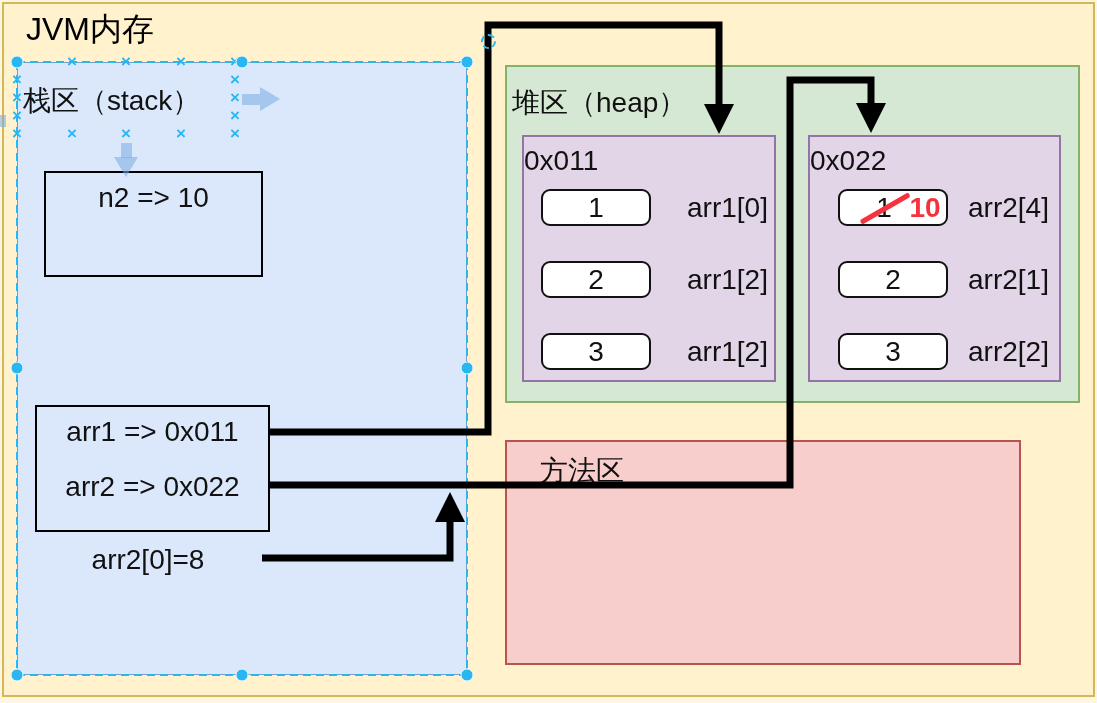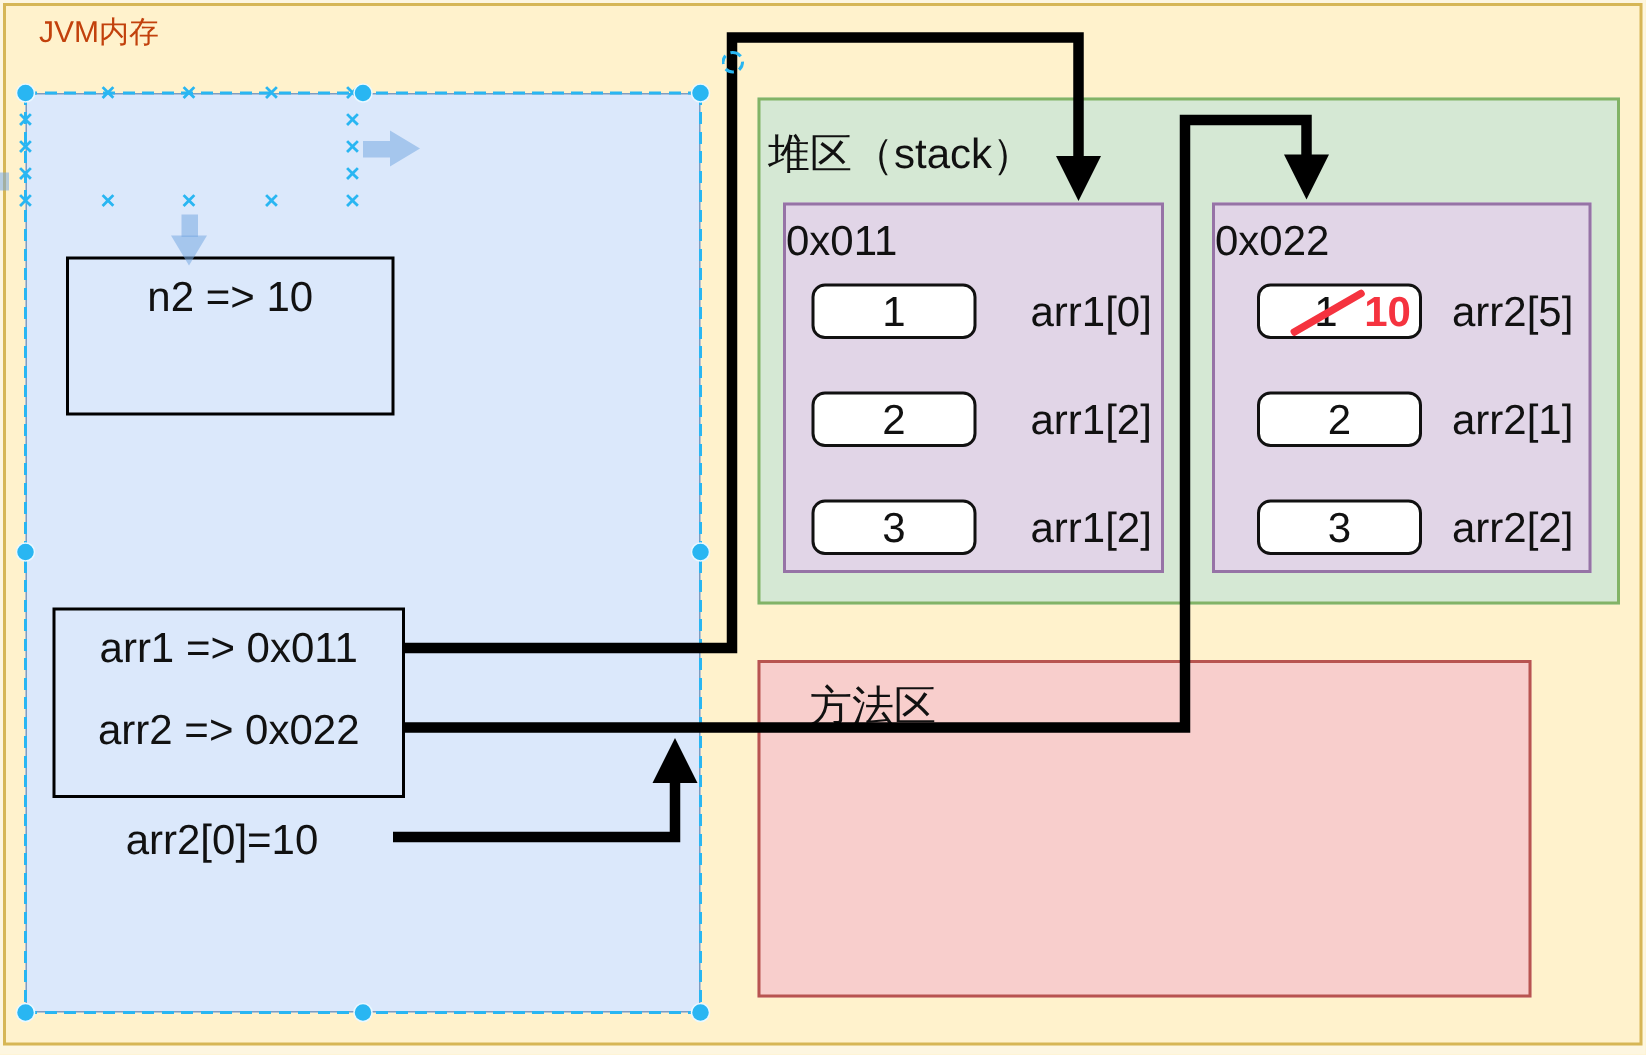--- a/index.html
+++ b/index.html
@@ -8,21 +8,21 @@
     --heap-fill:#d5e8d4; --heap-border:#82b366;
     --array-fill:#e1d5e7; --array-border:#9673a6;
     --method-fill:#f8cecc; --method-border:#b85450;
     --selection:#29b6f2; --strike-red:#f5333f; --dir-arrow:rgba(120,170,225,.55);
   }
   *{box-sizing:border-box;margin:0;padding:0}
   html,body{width:1097px;height:703px;overflow:hidden}
   body{font-family:"Liberation Sans","DejaVu Sans",sans-serif;background:#fdf6e0;color:#111;position:relative}
   .page{position:absolute;inset:0}
   .jvm{position:absolute;left:2px;top:2px;width:1093px;height:695px;background:var(--canvas-fill);border:2px solid var(--canvas-border)}
-  .jvm-title{position:absolute;left:22px;top:4px;font-size:20px;color:#c2410c;white-space:nowrap}
+  .jvm-title{position:absolute;left:22px;top:4px;font-size:32px;color:#000000;white-space:nowrap}
 
   
   .stack{position:absolute;left:17px;top:62px;width:450px;height:613px;background:var(--stack-fill);border:1px solid var(--stack-border);z-index:1}
   .stack-label{position:absolute;left:5px;top:19px;font-size:28px;white-space:nowrap}
   .vars-box{position:absolute;left:26px;top:108px;width:219px;height:106px;border:2px solid #000;display:flex;flex-direction:column;padding-top:5px;gap:13px}
   .refs-box{position:absolute;left:17px;top:342px;width:235px;height:127px;border:2px solid #000;display:flex;flex-direction:column;padding-top:5px;gap:15px}
   .box-line{height:40px;display:flex;align-items:center;justify-content:center;font-size:28px;white-space:nowrap}
   .stack-note{position:absolute;left:40px;top:481px;width:180px;text-align:center;font-size:28px;white-space:nowrap}
 
   
@@ -69,32 +69,33 @@
 </head>
 <body>
 
 <div class="page">
 
   <div class="jvm">
     <div class="jvm-title">JVM内存</div>
   </div>
 
   <div class="stack">
+    <div class="stack-label">栈区（stack）</div>
     <div class="vars-box">
       <div class="box-line">n2 =&gt; 10</div>
     </div>
     <div class="refs-box">
       <div class="box-line">arr1 =&gt; 0x011</div>
       <div class="box-line">arr2 =&gt; 0x022</div>
     </div>
-    <div class="stack-note">arr2[0]=10</div>
+    <div class="stack-note">arr2[0]=8</div>
   </div>
 
   <div class="heap">
-    <div class="heap-label">堆区（stack）</div>
+    <div class="heap-label">堆区（heap）</div>
 
     <div class="array-box a1">
       <div class="array-title">0x011</div>
       <div class="array-row" style="top:52px">
         <div class="cell">
             <span>1</span>
           </div>
         <div class="cell-label">arr1[0]</div>
       </div>
       <div class="array-row" style="top:124px">
@@ -112,21 +113,21 @@
     </div>
 
     <div class="array-box a2">
       <div class="array-title">0x022</div>
       <div class="array-row" style="top:52px">
         <div class="cell changed">
           <span class="old-val">1</span>
           <span class="slash"></span>
           <span class="new-val">10</span>
         </div>
-        <div class="cell-label">arr2[5]</div>
+        <div class="cell-label">arr2[4]</div>
       </div>
       <div class="array-row" style="top:124px">
         <div class="cell">
             <span>2</span>
           </div>
         <div class="cell-label">arr2[1]</div>
       </div>
       <div class="array-row" style="top:196px">
         <div class="cell">
             <span>3</span>

